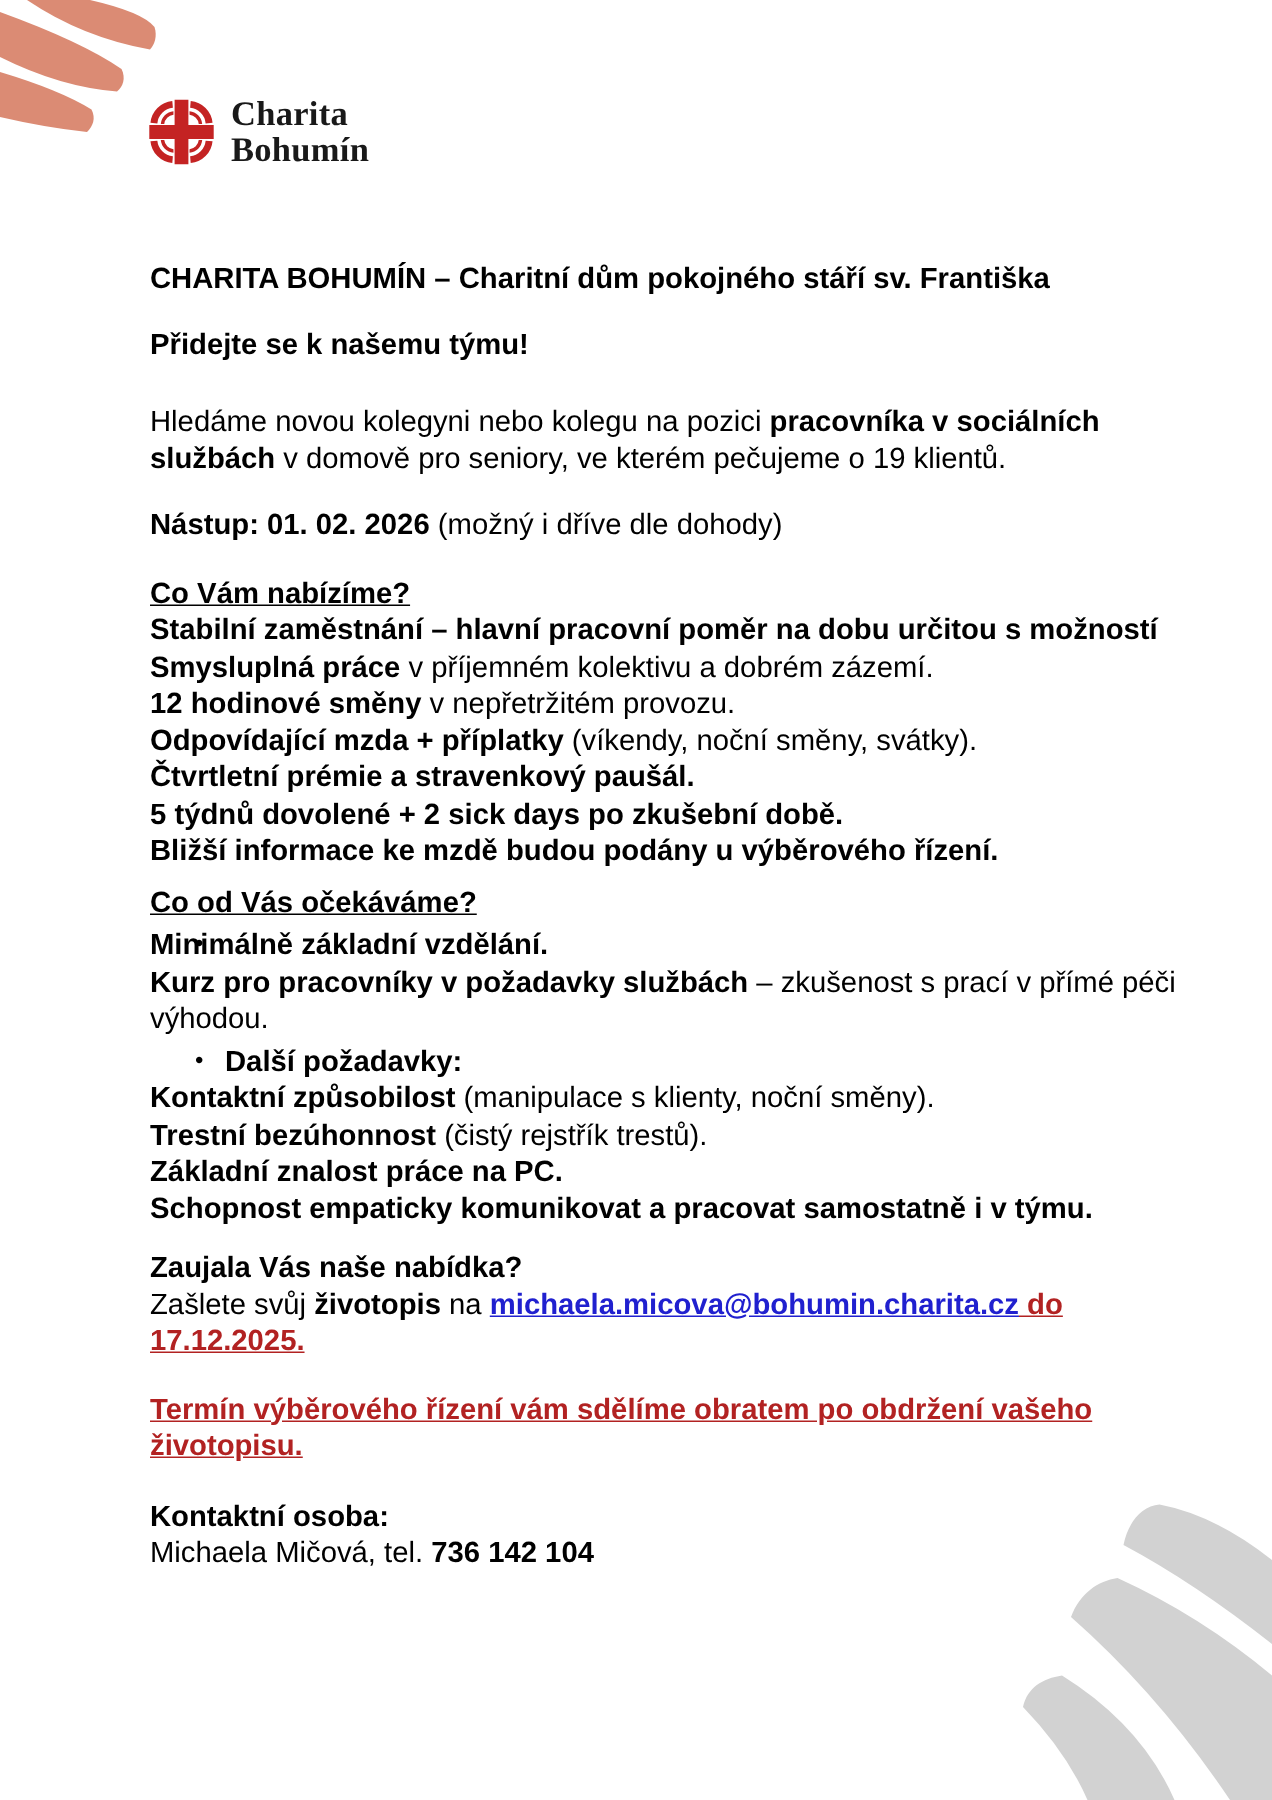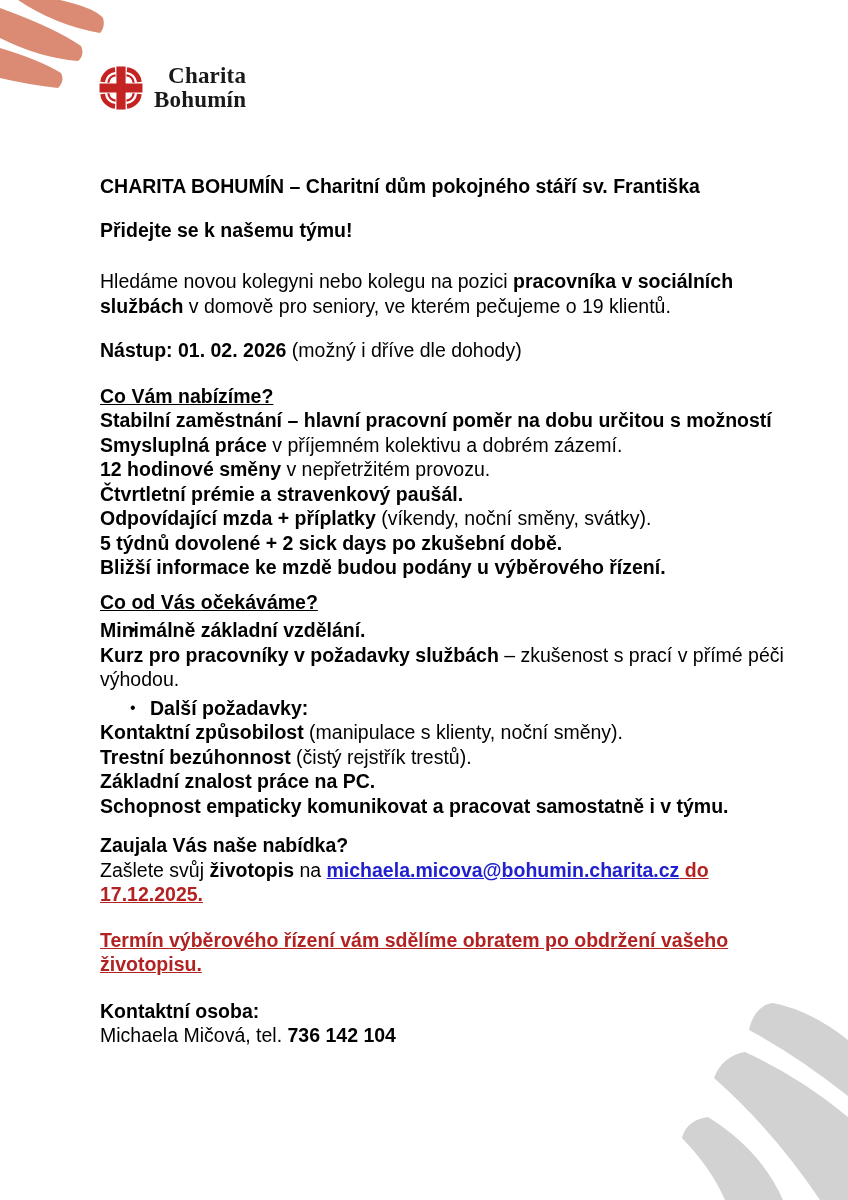--- a/index.html
+++ b/index.html
@@ -7,21 +7,21 @@
     width:848px;height:1200px;position:relative;overflow:hidden;
     background:#ffffff;
     font-family:"Liberation Sans","DejaVu Sans",sans-serif;
   }
   
   .decor-tl{position:absolute;left:0;top:0;}
   .decor-tl path{fill:var(--salmon);}
   .decor-br{position:absolute;right:0;bottom:0;}
   .decor-br path{fill:var(--gray);}
   
-  .logo{position:absolute;left:98px;top:64px;display:flex;align-items:center;gap:10px;text-align:right;}
+  .logo{position:absolute;left:98px;top:64px;display:flex;align-items:center;gap:10px;}
   .logo .cross path{fill:var(--cross);}
   .logo-text{
     font-family:"Liberation Serif","DejaVu Serif",serif;
     font-weight:700;font-size:23px;line-height:24px;color:#191919;letter-spacing:.2px;
   }
   
   .doc{position:absolute;left:100px;top:174px;width:690px;}
   p.line{margin:0;font-size:19.5px;line-height:24.5px;color:#000;}
   p.line.bullet{padding-left:50px;position:relative;}
   .bul{position:absolute;left:30px;top:0;font-size:16px;}
@@ -66,22 +66,22 @@
 <div class="doc">
     <p class="line"><span class="b">CHARITA BOHUMÍN – Charitní dům pokojného stáří sv. Františka</span></p>
     <p class="line" style="margin-top: 19px;"><span class="b">Přidejte se k našemu týmu!</span></p>
     <p class="line" style="margin-top: 27px;"><span>Hledáme novou kolegyni nebo kolegu na pozici </span><span class="b">pracovníka v sociálních</span></p>
     <p class="line"><span class="b">službách</span><span> v domově pro seniory, ve kterém pečujeme o 19 klientů.</span></p>
     <p class="line" style="margin-top: 20px;"><span class="b">Nástup: 01. 02. 2026</span><span> (možný i dříve dle dohody)</span></p>
     <p class="line" style="margin-top: 21px;"><span class="b u">Co Vám nabízíme?</span></p>
     <p class="line"><span class="b">Stabilní zaměstnání – hlavní pracovní poměr na dobu určitou s možností</span></p>
     <p class="line"><span class="b">Smysluplná práce</span><span> v příjemném kolektivu a dobrém zázemí.</span></p>
     <p class="line"><span class="b">12 hodinové směny</span><span> v nepřetržitém provozu.</span></p>
+    <p class="line"><span class="b">Odpovídající mzda + příplatky</span><span> (víkendy, noční směny, svátky).</span></p>
     <p class="line"><span class="b">Čtvrtletní prémie a stravenkový paušál.</span></p>
-    <p class="line"><span class="b">Odpovídající mzda + příplatky</span><span> (víkendy, noční směny, svátky).</span></p>
     <p class="line"><span class="b">5 týdnů dovolené + 2 sick days po zkušební době.</span></p>
     <p class="line"><span class="b">Bližší informace ke mzdě budou podány u výběrového řízení.</span></p>
     <p class="line" style="margin-top: 10px;"><span class="b u">Co od Vás očekáváme?</span></p>
     <p class="line bullet" style="margin-top: 4px;"><span class="bul">•</span></p>
     <p class="line"><span class="b">Minimálně základní vzdělání.</span></p>
     <p class="line"><span class="b">Kurz pro pracovníky v požadavky službách</span><span> – zkušenost s prací v přímé péči</span></p>
     <p class="line"><span>výhodou.</span></p>
     <p class="line bullet" style="margin-top: 4px;"><span class="bul">•</span><span class="b">Další požadavky:</span></p>
     <p class="line"><span class="b">Kontaktní způsobilost</span><span> (manipulace s klienty, noční směny).</span></p>
     <p class="line"><span class="b">Trestní bezúhonnost</span><span> (čistý rejstřík trestů).</span></p>

